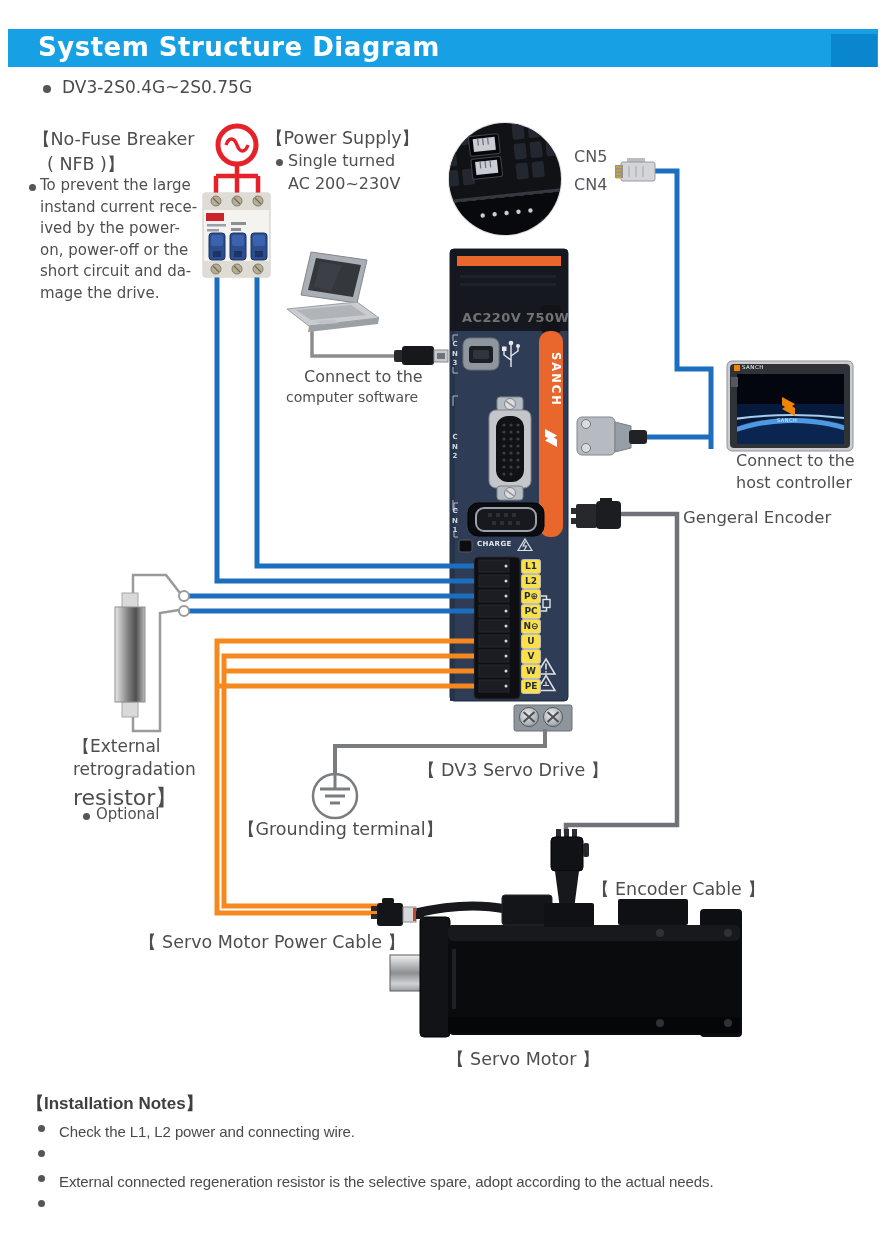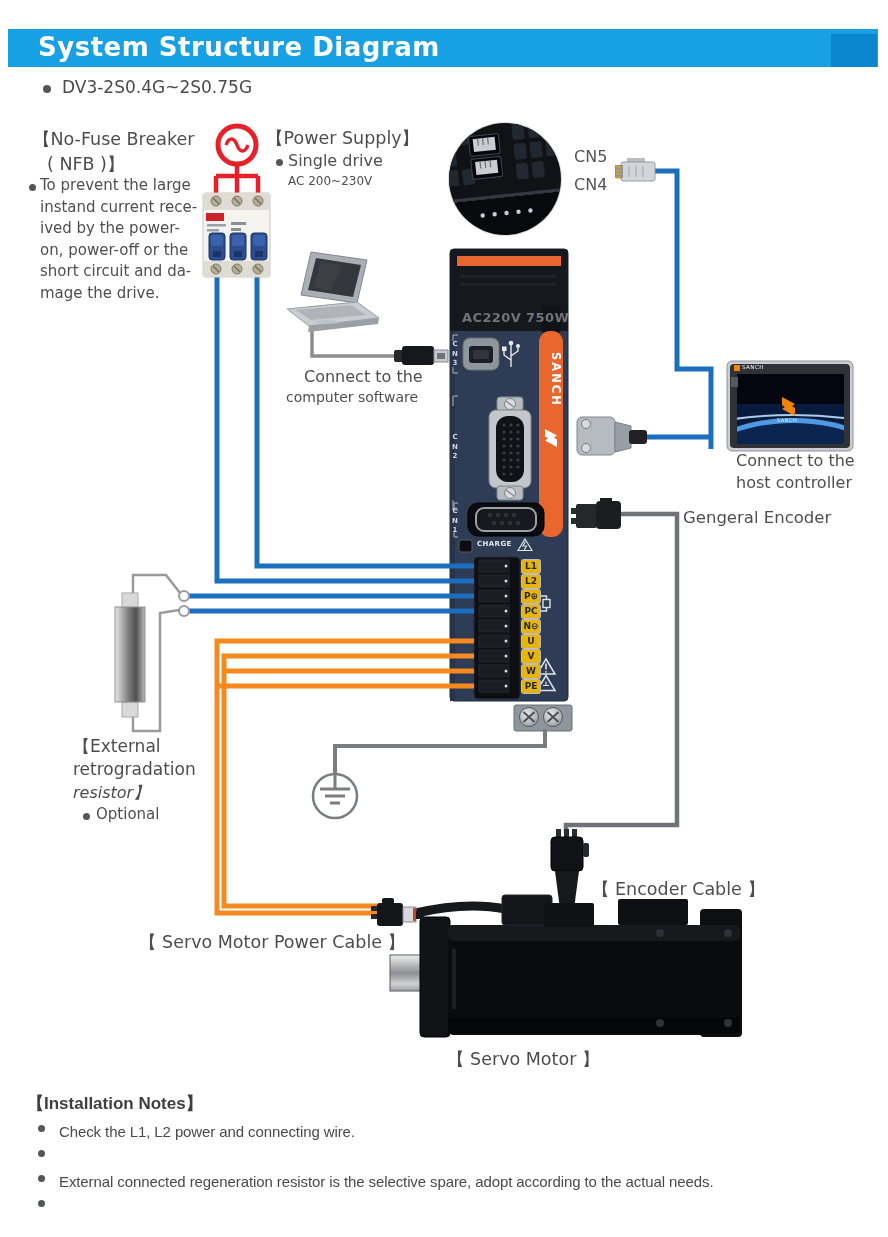--- a/index.html
+++ b/index.html
@@ -5,21 +5,21 @@
   html,body{margin:0;padding:0;background:#fff;}
   .page{position:relative;width:888px;height:1237px;background:#fff;overflow:hidden;
         font-family:"DejaVu Sans","Liberation Sans",sans-serif;margin-top:19px;}
   .abs{position:absolute;}
   .lbl{position:absolute;color:#4f4f50;white-space:nowrap;}
   .banner{position:absolute;left:8px;top:10px;width:870px;height:38px;background:#17a0e3;}
   .banner-square{position:absolute;left:823px;top:5px;width:46px;height:33px;background:#0a86cf;}
   .banner h1{margin:0;position:absolute;left:30px;top:3px;font-size:26px;font-weight:bold;color:#fff;letter-spacing:.5px;}
   .dot{position:absolute;border-radius:50%;background:#55565a;}
   .bracket{color:#4d4d4e;}
-  .term{position:absolute;left:521px;width:18px;height:13px;background:#eab308;border:1px solid #b9bdc5;
+  .term{position:absolute;left:521px;width:18px;height:13px;background:#fde047;border:1px solid #b9bdc5;
         border-radius:2.5px;color:#1d2b45;font-size:9px;font-weight:bold;text-align:center;line-height:13px;}
   .cnv{position:absolute;left:451px;color:#d4d8de;font-size:7px;font-weight:bold;
        writing-mode:vertical-lr;text-orientation:upright;letter-spacing:1.5px;}
   .brand-stripe{position:absolute;left:541px;top:333px;height:74px;width:22px;color:#fff;
         font-size:11.5px;font-weight:bold;letter-spacing:2px;writing-mode:vertical-rl;text-align:left;}
   .charge-lbl{position:absolute;left:477px;top:521px;color:#e6e8eb;font-size:7px;font-weight:bold;letter-spacing:.4px;}
   .rating{position:absolute;left:462px;top:291px;color:#737373;font-size:13px;font-weight:bold;letter-spacing:.4px;}
   .note-line{position:absolute;left:59px;width:822px;color:#4a4a4c;font-size:15px;line-height:25px;
              font-family:"Liberation Sans","DejaVu Sans",sans-serif;letter-spacing:-0.1px;}
   .tiny{position:absolute;color:#fff;}
@@ -449,22 +449,22 @@
   <div class="dot" style="left:29px;top:165px;width:7px;height:7px;"></div>
   <div class="lbl" style="left:40px;top:157px;font-size:15px;">To prevent the large</div>
   <div class="lbl" style="left:40px;top:179px;font-size:15px;">instand current rece-</div>
   <div class="lbl" style="left:40px;top:200px;font-size:15px;">ived by the power-</div>
   <div class="lbl" style="left:40px;top:222px;font-size:15px;">on, power-off or the</div>
   <div class="lbl" style="left:40px;top:243px;font-size:15px;">short circuit and da-</div>
   <div class="lbl" style="left:40px;top:265px;font-size:15px;">mage the drive.</div>
 
   <div class="lbl bracket" style="left:266px;top:107px;font-size:17.5px;">【Power Supply】</div>
   <div class="dot" style="left:276px;top:140px;width:7px;height:7px;"></div>
-  <div class="lbl" style="left:288px;top:132px;font-size:16px;">Single drive</div>
-  <div class="lbl" style="left:288px;top:155px;font-size:12px;">AC 200~230V</div>
+  <div class="lbl" style="left:288px;top:132px;font-size:16px;">Single turned</div>
+  <div class="lbl" style="left:288px;top:155px;font-size:16px;">AC 200~230V</div>
 
   <div class="lbl" style="left:574px;top:128px;font-size:16px;color:#55565a;">CN5</div>
   <div class="lbl" style="left:574px;top:156px;font-size:16px;color:#55565a;">CN4</div>
 
   <div class="lbl" style="left:304px;top:348px;font-size:16px;">Connect to the</div>
   <div class="lbl" style="left:286px;top:370px;font-size:14px;">computer software</div>
 
   <div class="lbl" style="left:736px;top:432px;font-size:16px;">Connect to the</div>
   <div class="lbl" style="left:736px;top:454px;font-size:16px;">host controller</div>
 
@@ -482,24 +482,26 @@
   <div class="term" style="top:570px;">P⊕</div>
   <div class="term" style="top:585px;">PC</div>
   <div class="term" style="top:600px;">N⊖</div>
   <div class="term" style="top:615px;">U</div>
   <div class="term" style="top:630px;">V</div>
   <div class="term" style="top:645px;">W</div>
   <div class="term" style="top:660px;">PE</div>
 
   <div class="lbl bracket" style="left:73px;top:716px;font-size:17px;">【External</div>
   <div class="lbl bracket" style="left:73px;top:740px;font-size:17px;">retrogradation</div>
-  <div class="lbl bracket" style="left:73px;top:764px;font-size:16px;font-style:italic;">resistor】</div>
+  <div class="lbl bracket" style="left:73px;top:764px;font-size:22px;">resistor】</div>
   <div class="dot" style="left:83px;top:794px;width:7px;height:7px;"></div>
   <div class="lbl" style="left:96px;top:786px;font-size:15px;">Optional</div>
 
+  <div class="lbl bracket" style="left:418px;top:739px;font-size:17.5px;">【  DV3 Servo Drive 】</div>
+  <div class="lbl bracket" style="left:238px;top:798px;font-size:17.5px;">【Grounding terminal】</div>
   <div class="lbl bracket" style="left:592px;top:858px;font-size:17.5px;">【 Encoder Cable 】</div>
   <div class="lbl bracket" style="left:139px;top:911px;font-size:17.5px;">【 Servo Motor Power Cable 】</div>
   <div class="lbl bracket" style="left:447px;top:1028px;font-size:17.5px;">【 Servo Motor 】</div>
 
   <div class="tiny" style="left:742px;top:345px;font-size:5.5px;letter-spacing:.5px;">SANCH</div>
   <div class="tiny" style="left:777px;top:398px;font-size:5px;letter-spacing:.5px;opacity:.85;">SANCH</div>
 
   <div class="lbl" style="left:27px;top:1073px;font-size:17px;font-weight:bold;color:#3f3f41;font-family:'Liberation Sans','DejaVu Sans',sans-serif;">【Installation Notes】</div>
   <div class="dot" style="left:38px;top:1106px;width:7px;height:7px;"></div>
   <div class="dot" style="left:38px;top:1131px;width:7px;height:7px;"></div>

